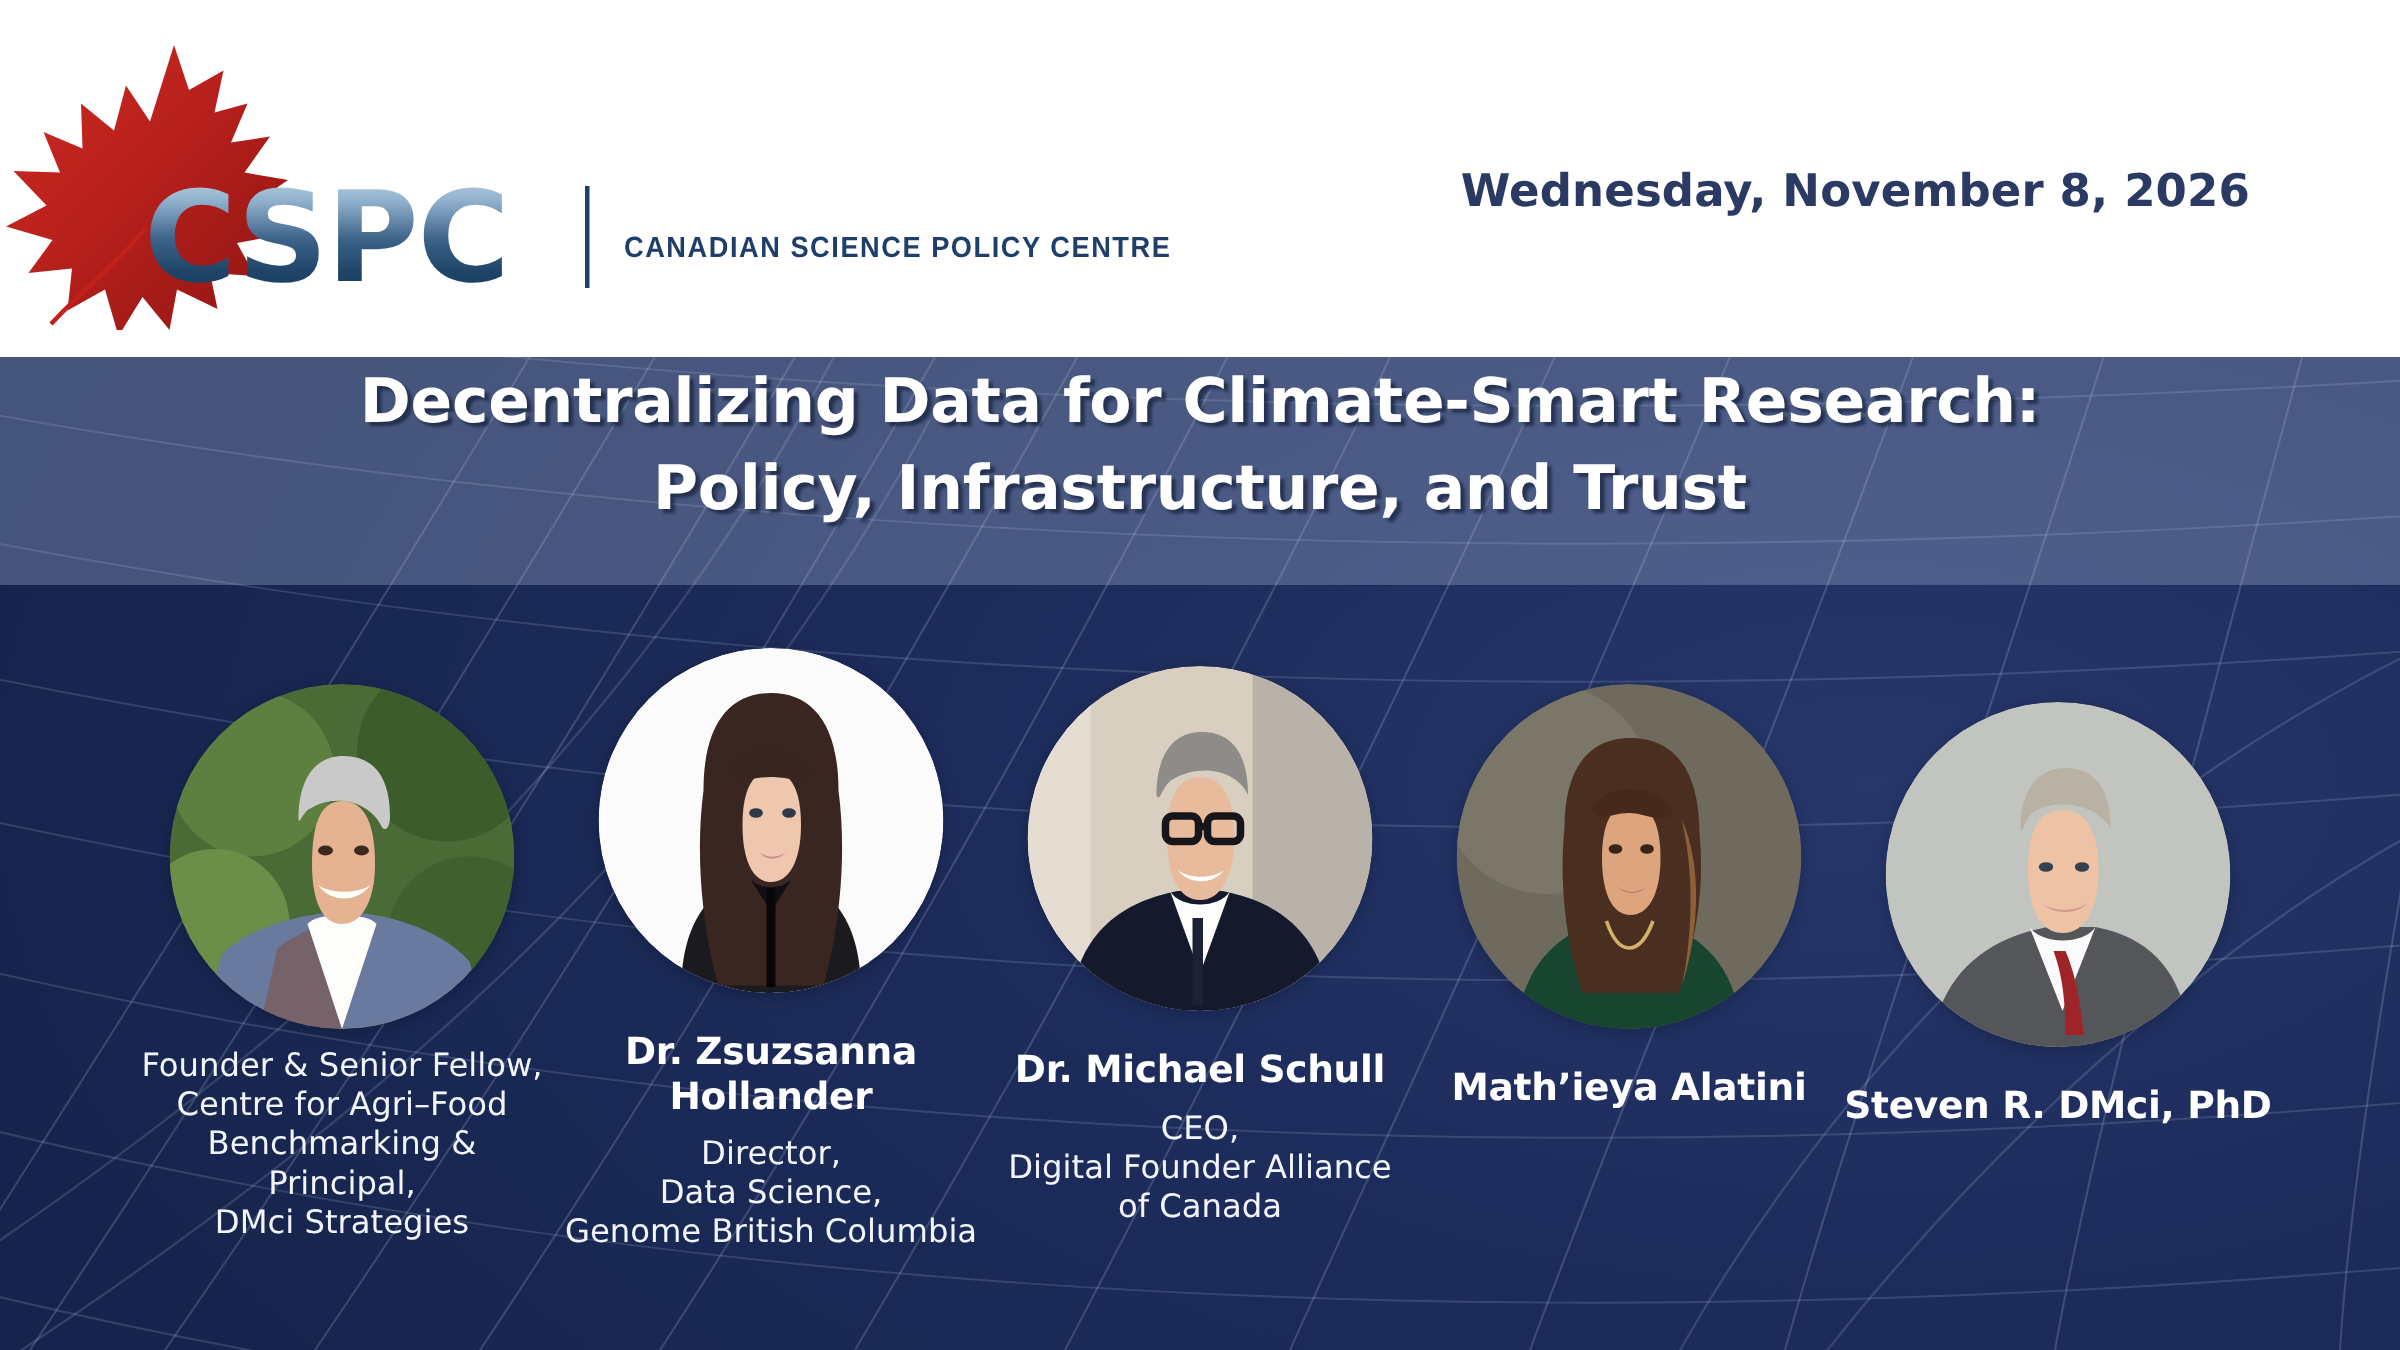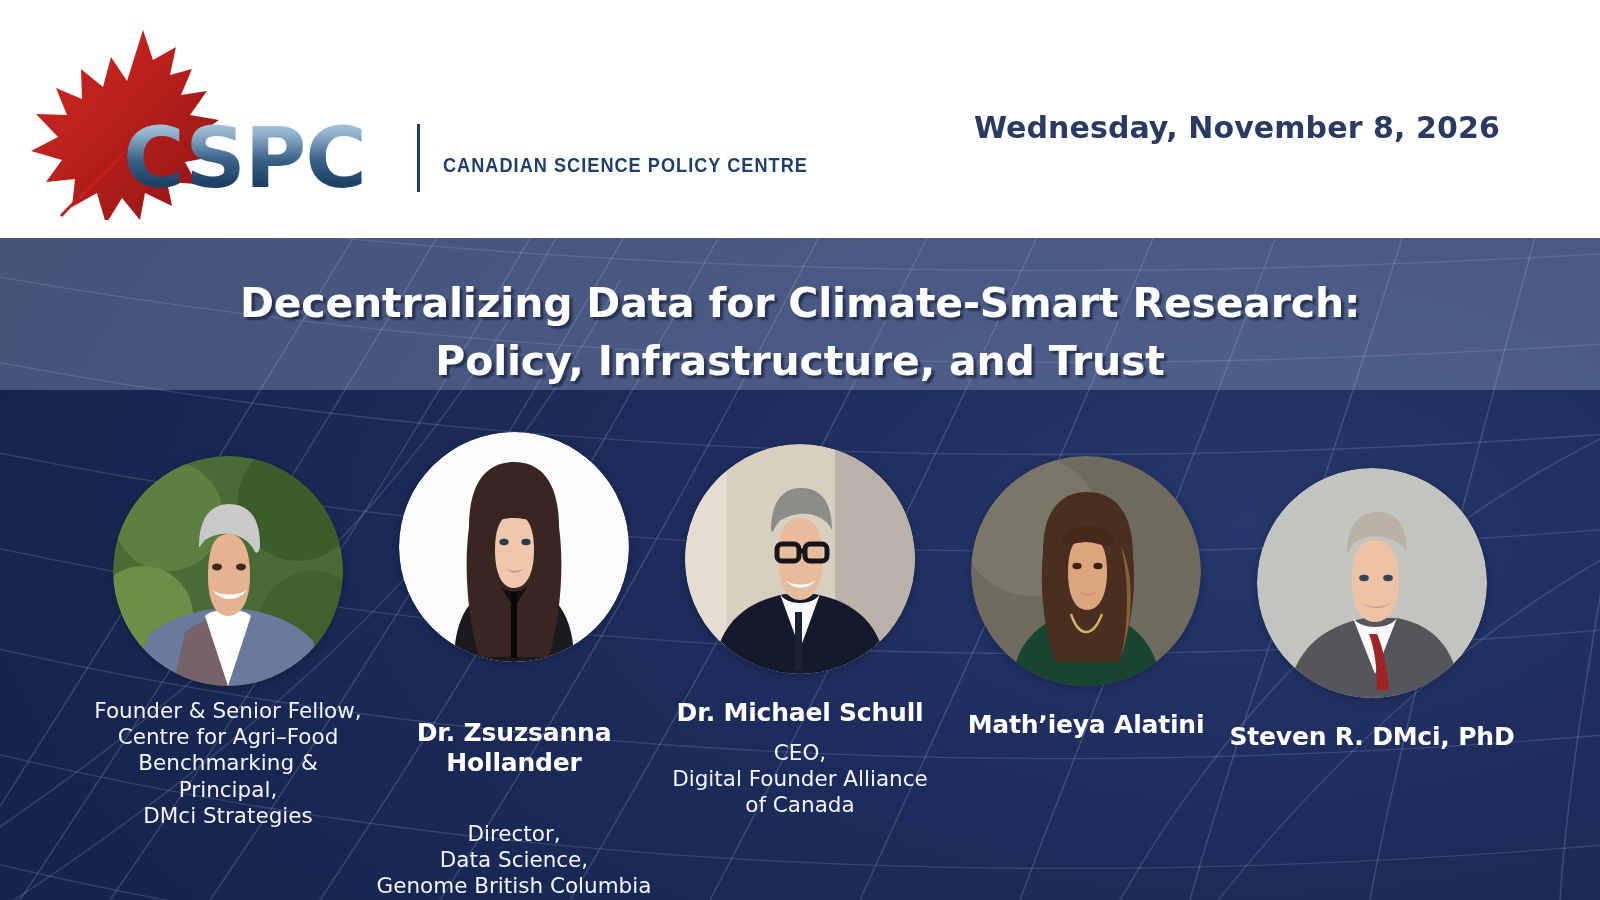--- a/index.html
+++ b/index.html
@@ -15,21 +15,21 @@
   }
 
   
   .header {
     position: absolute; top: 0; left: 0;
     width: 1600px; height: 238px;
     background: #ffffff;
     z-index: 6;
   }
   .logo-block {
-    position: absolute; left: 31px; top: 20px;
+    position: absolute; left: 4px; top: 20px;
     width: 760px; height: 200px;
   }
   .leaf-wrap {
     position: absolute; left: 0; top: 0;
     width: 210px; height: 200px;
   }
   .cspc-word {
     position: absolute; left: 92px; top: 96px;
     font-size: 84px;
     font-weight: 700;
@@ -77,21 +77,21 @@
       radial-gradient(ellipse 1300px 700px at 78% 58%, #27376b 0%, #1d2c5c 45%, #16244d 100%);
   }
   .bg-lines { position: absolute; inset: 0; }
 
   
   .title-band {
     position: absolute; left: 0; top: 238px;
     width: 1600px; height: 152px;
     background: rgba(180, 196, 225, 0.30);
     z-index: 4;
-    display: flex; align-items: flex-end; justify-content: center;
+    display: flex; align-items: flex-start; justify-content: center;
   }
   .title-text {
     text-align: center;
     color: #ffffff;
     font-family: "DejaVu Sans", sans-serif;
     font-weight: 700;
     font-size: 41px;
     line-height: 1.42;
     letter-spacing: -0.2px;
     text-shadow: 3px 3px 2px rgba(10,18,40,0.55);
@@ -137,21 +137,21 @@
   }
   .sp-title {
     margin-top: 12px;
     color: #f2f5fb;
     font-weight: 400;
     font-size: 21.5px;
     line-height: 1.22;
     white-space: pre-line;
     font-family: "DejaVu Sans", sans-serif;
   }
-  .sp-2 { padding-top: 36px; gap: 32px; }
+  .sp-2 { padding-top: 36px; }
   .sp-3 { padding-top: 48px; }
   .sp-4 { padding-top: 60px; }
   .sp-5 { padding-top: 72px; }
 </style>
 </head>
 <body>
 
 <div id="poster">
 
   <div class="bg-base"></div>

